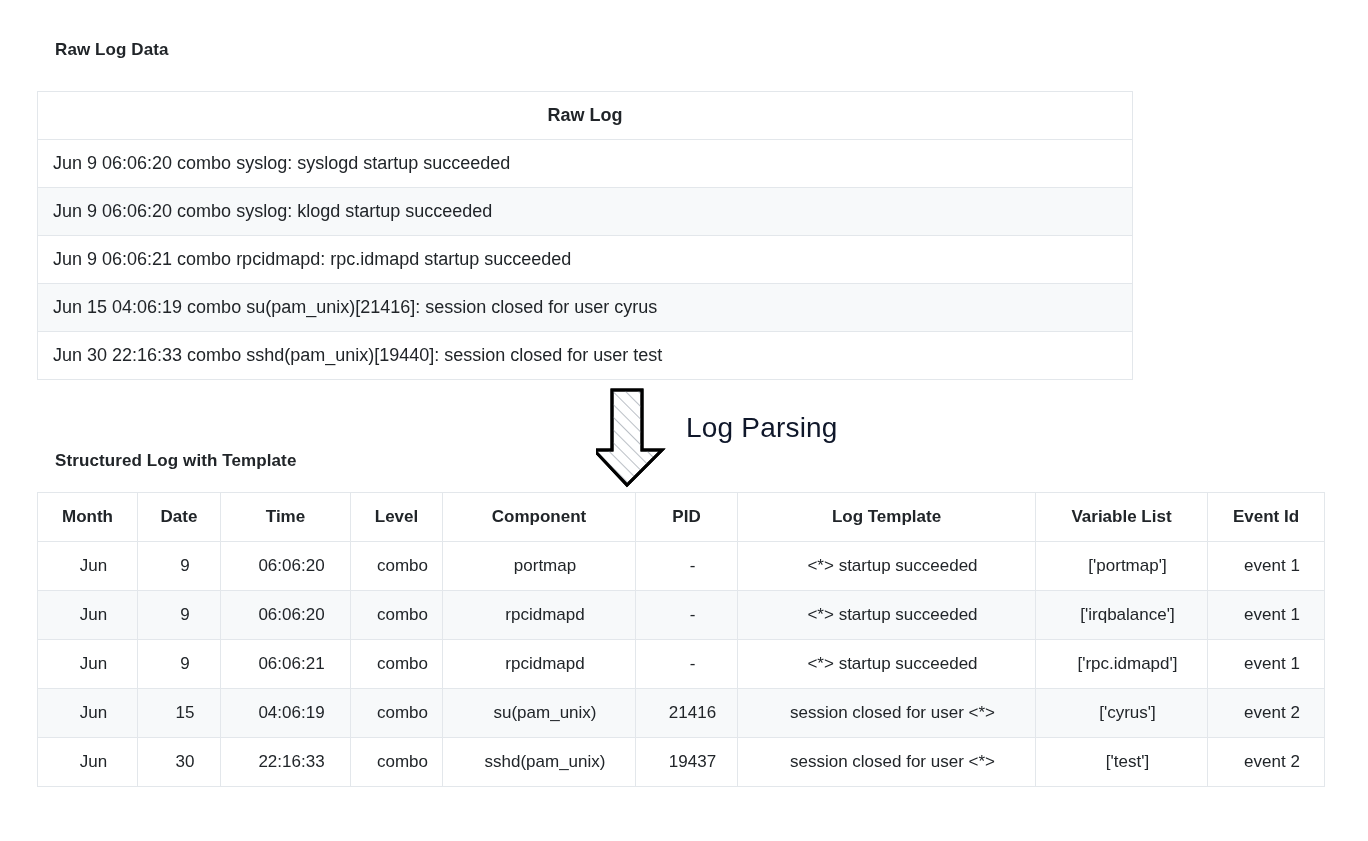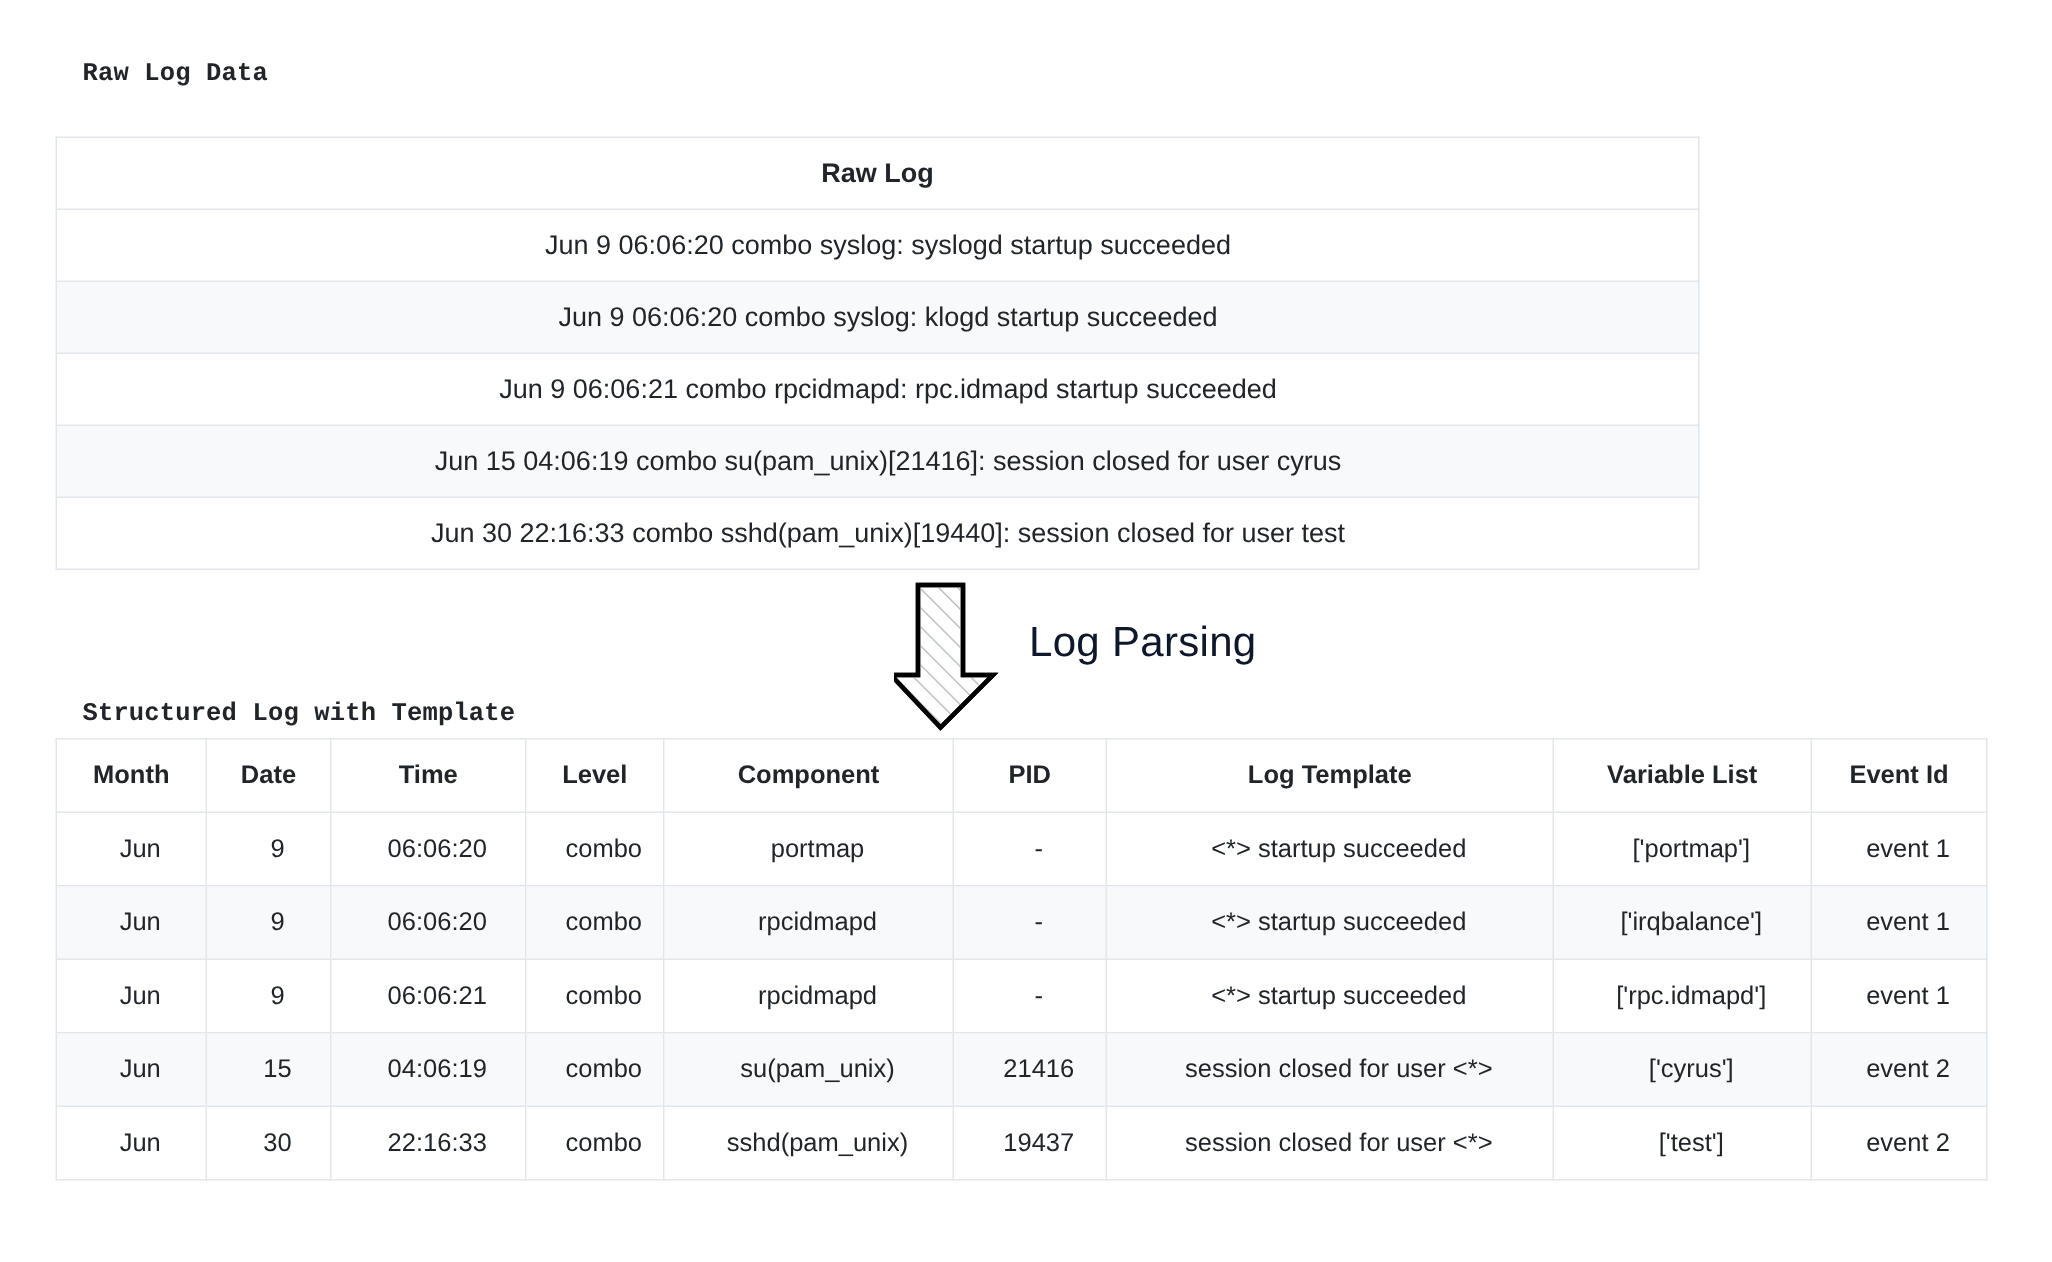--- a/index.html
+++ b/index.html
@@ -23,24 +23,23 @@
   }
 
   
   .section-title {
     position: absolute;
     font-size: 17px;
     font-weight: bold;
     color: #212529;
     letter-spacing: 0.1px;
     white-space: nowrap;
-    font-family: Liberation Mono, monospace;
   }
   #raw-title { left: 55px; top: 40px; }
-  #structured-title { left: 55px; top: 467px; }
+  #structured-title { left: 55px; top: 451px; }
 
   
   .raw-table {
     position: absolute;
     left: 37px;
     top: 91px;
     width: 1096px;
     border-collapse: collapse;
     table-layout: fixed;
   }
@@ -56,21 +55,21 @@
     overflow: hidden;
   }
   .raw-table th {
     text-align: center;
     font-weight: bold;
     font-size: 18px;
     background: #ffffff;
     padding: 0;
   }
   .raw-table td {
-    text-align: center;
+    text-align: left;
     padding-left: 15px;
   }
   .raw-table tbody tr:nth-child(even) td {
     background: #f7f9fa;
   }
   .raw-table tbody tr:nth-child(odd) td {
     background: #ffffff;
   }
 
   

